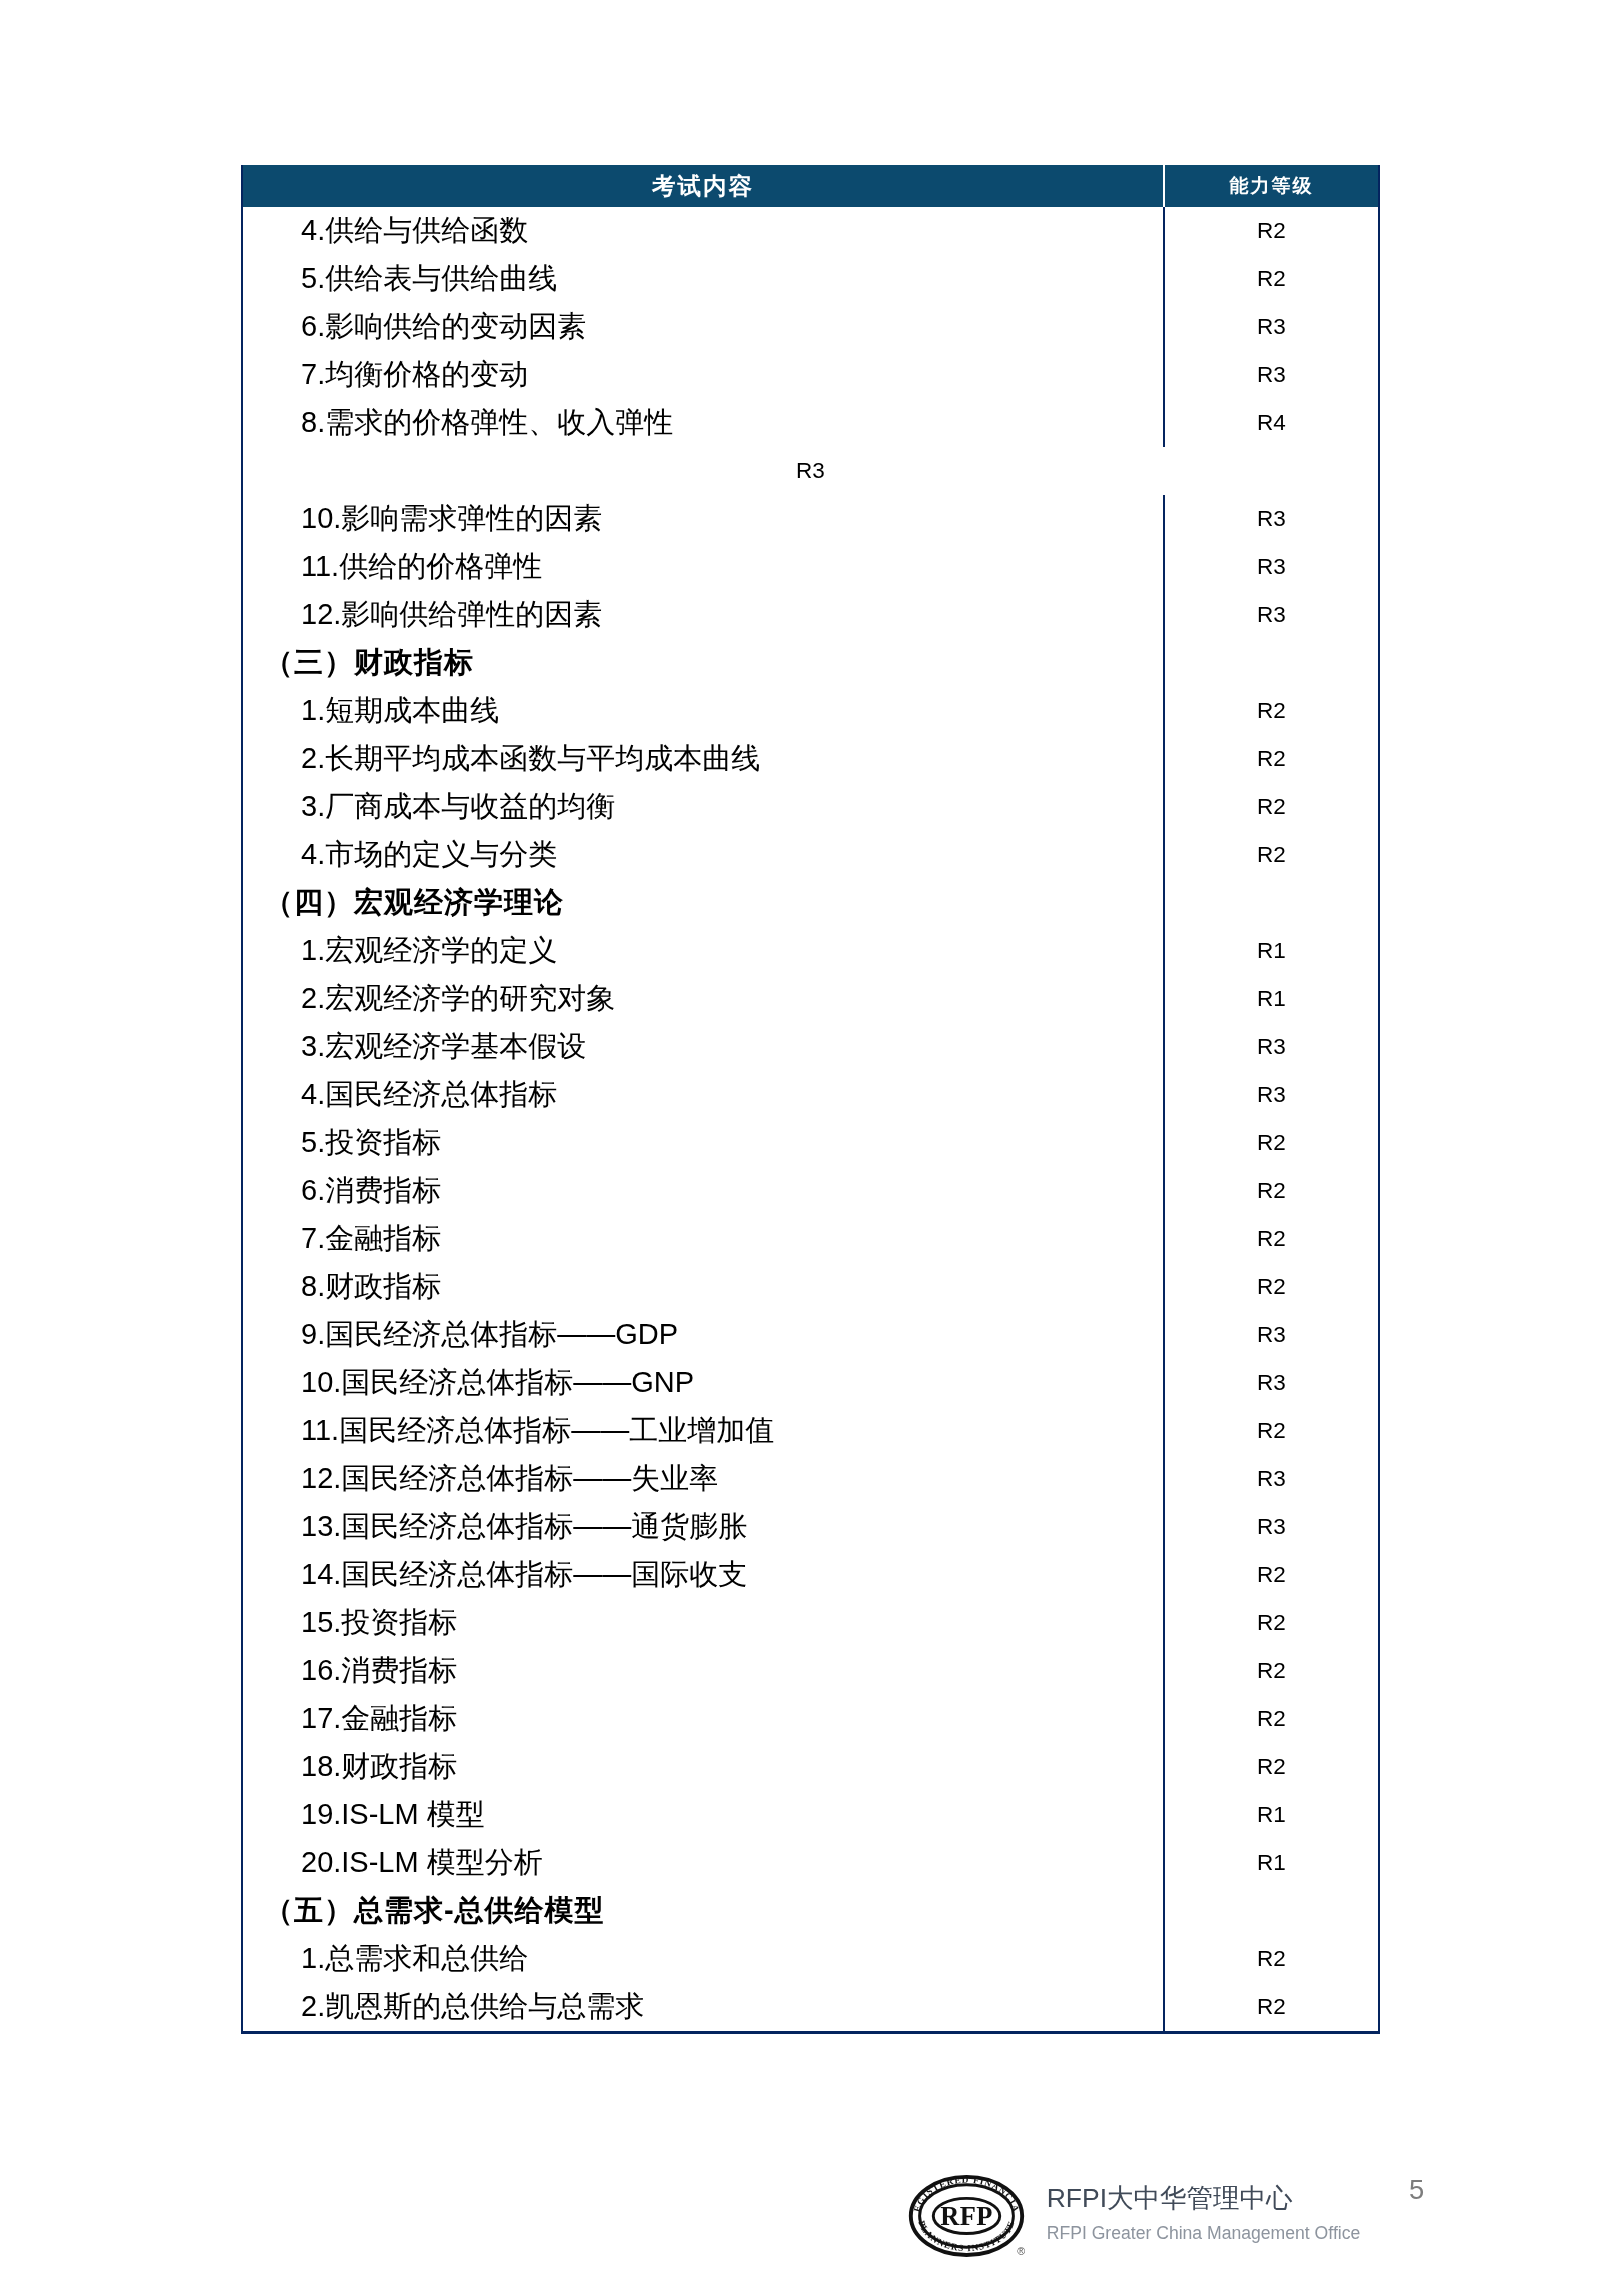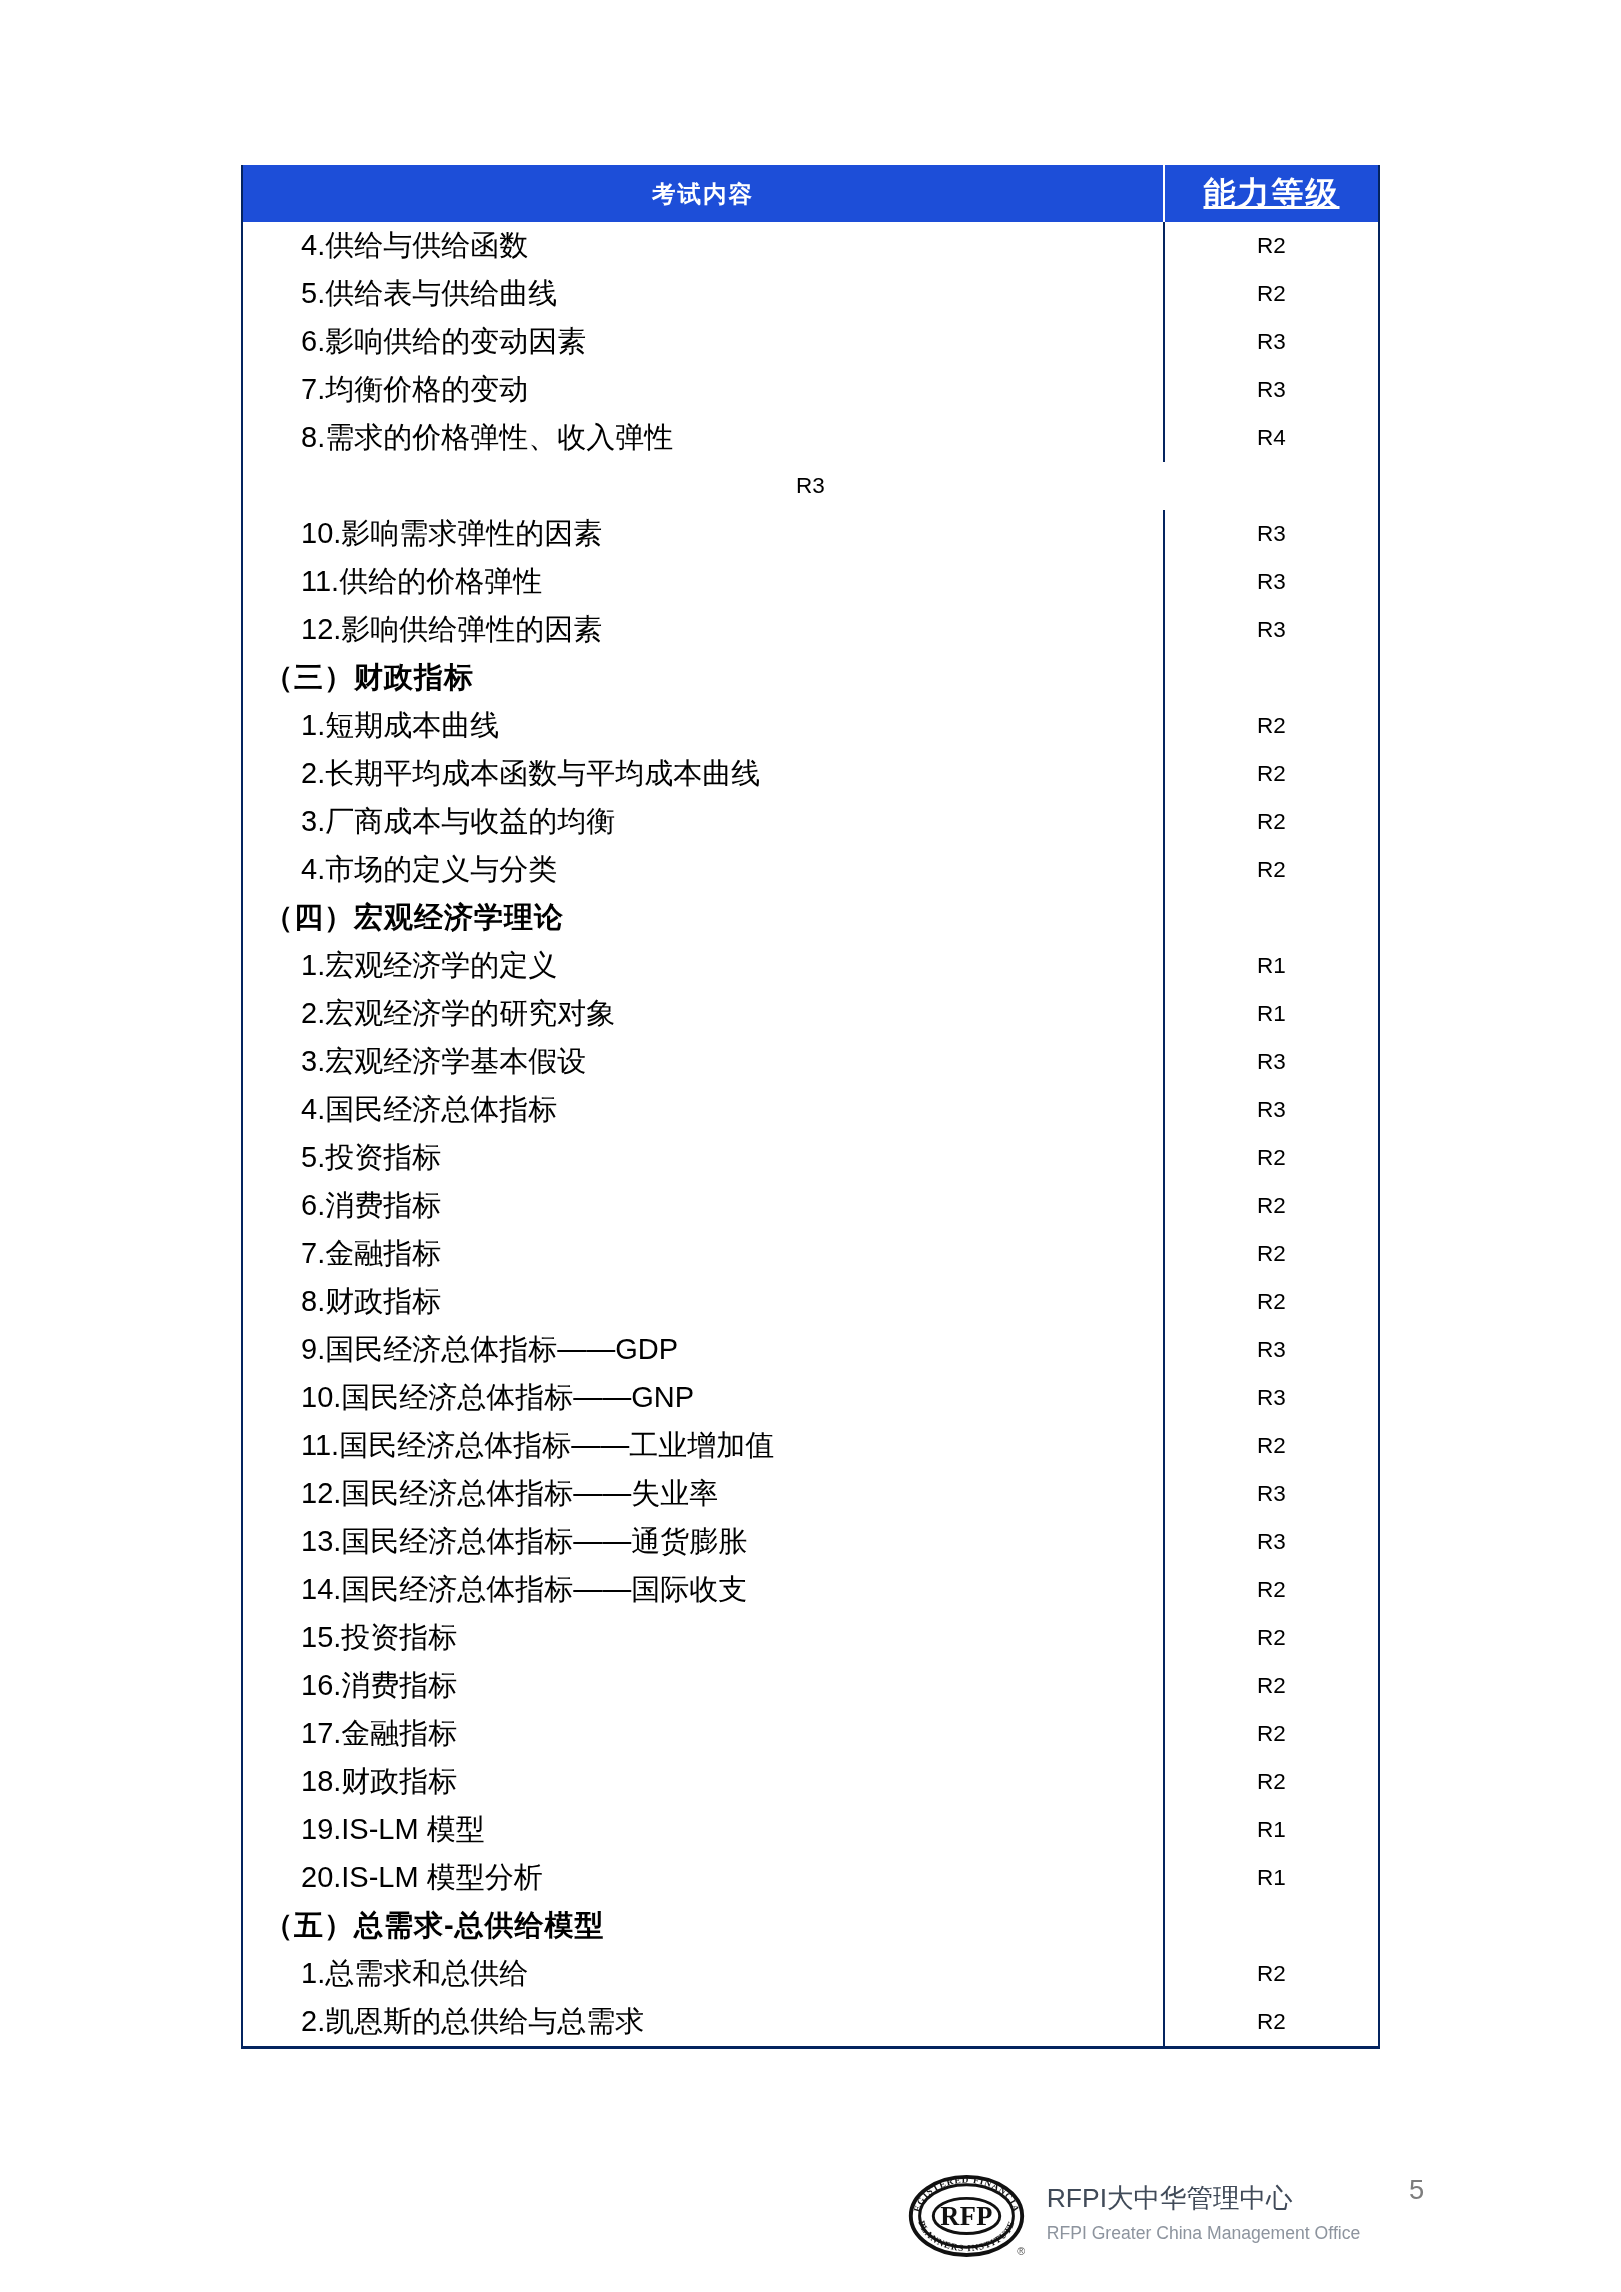--- a/index.html
+++ b/index.html
@@ -51,47 +51,46 @@
     left: 241px;
     width: 1139px;
     border-left: 2.9px solid #04245f;
     border-right: 2.9px solid #04245f;
     border-bottom: 3.9px solid #04245f;
     box-sizing: border-box;
   }
 
   .table-head {
     display: flex;
-    background: #1d4ed8;
-    height: 57px;
+    background: #0c4a6e;
+    height: 42px;
     box-sizing: border-box;
   }
   .table-head .th-content {
     flex: 0 0 922px;
     display: flex;
     align-items: center;
     justify-content: center;
     color: #ffffff;
     font-size: 23.5px;
     font-weight: bold;
     letter-spacing: 2px;
     box-sizing: border-box;
     border-right: 2px solid #ffffff;
   }
   .table-head .th-level {
     flex: 1;
     display: flex;
     align-items: center;
     justify-content: center;
     color: #ffffff;
-    font-size: 32px;
+    font-size: 19px;
     font-weight: bold;
     letter-spacing: 2px;
     box-sizing: border-box;
-    text-decoration: underline;
   }
 
   .table-body {
     display: block;
   }
 
   .trow {
     display: flex;
     min-height: 48px;
     box-sizing: border-box;

